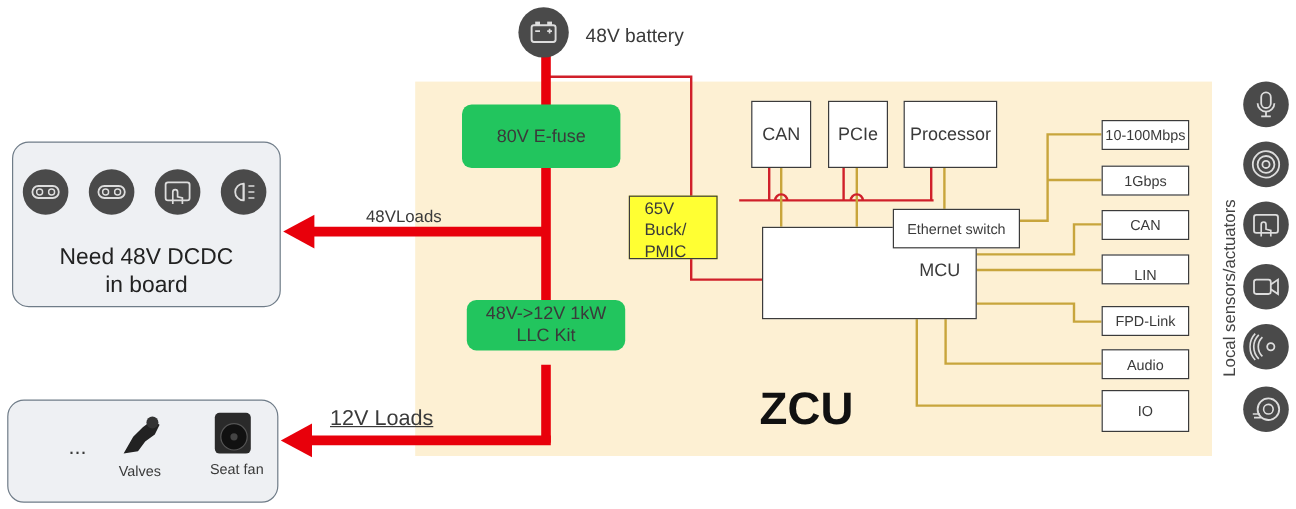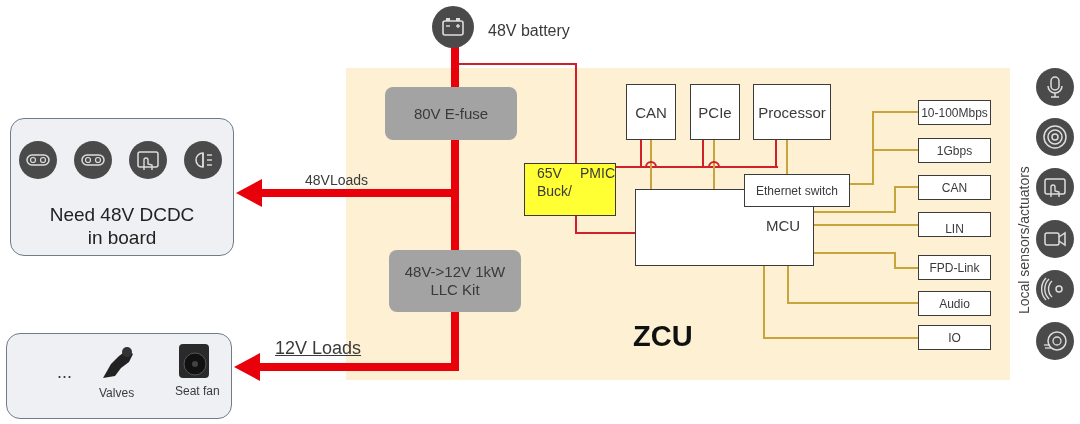--- a/index.html
+++ b/index.html
@@ -3,21 +3,21 @@
   <meta charset="utf-8">
   <style>
     html, body { margin: 0; padding: 0; background: #ffffff; }
     body { width: 1080px; height: 424px; position: relative; overflow: hidden;
            font-family: "Liberation Sans", sans-serif; color: #333; }
     .abs { position: absolute; }
     .zcu-bg { left: 346px; top: 68px; width: 664px; height: 312px; background: #fdf0d3; }
     .txt { position: absolute; white-space: nowrap; color: #3a3a3a; }
     .box { position: absolute; box-sizing: border-box; display: flex; align-items: center;
            justify-content: center; text-align: center; color: #3a3a3a; }
-    .green { background: #a3a3a3; border-radius: 8px; font-size: 15px; line-height: 18px; }
+    .green { background: #22c55e; border-radius: 8px; font-size: 15px; line-height: 18px; }
     .white { background: #ffffff; border: 1.5px solid #3b3b3b; font-size: 15px; }
     .small { font-size: 12px; }
     .yellow { background: #ffff33; border: 1.5px solid #3b3b3b; font-size: 14px; line-height: 18px;
               justify-content: flex-start; padding-left: 12px; text-align: left; }
     .panel { position: absolute; box-sizing: border-box; border: 1.5px solid #6f7c88;
              border-radius: 14px; background: #eef0f3; padding-left: 28px; }
     .icon-circle { position: absolute; width: 38px; height: 38px; border-radius: 50%;
                    background: #4a4a4a; display: flex; align-items: center; justify-content: center; }
     .icon-circle svg { width: 28px; height: 28px; }
     svg.wires { position: absolute; left: 0; top: 0; }
@@ -73,26 +73,26 @@
       <line x1="7" y1="13" x2="11" y2="13" stroke="#ddd" stroke-width="1.4"></line>
       <line x1="17" y1="13" x2="21" y2="13" stroke="#ddd" stroke-width="1.4"></line>
       <line x1="19" y1="11" x2="19" y2="15" stroke="#ddd" stroke-width="1.4"></line>
     </svg>
 </div>
 <span class="txt" style="left:488px;top:22px;font-size:16px;">48V battery</span>
 
 <div class="box green" style="left:385px;top:87px;width:132px;height:53px;">
   <span>80V E-fuse</span>
 </div>
-<div class="box green" style="left:389px;top:250px;width:132px;height:62px;flex-direction:column;">
+<div class="box green" style="left:389px;top:250px;width:132px;height:42px;flex-direction:column;">
   <span>48V-&gt;12V 1kW</span>
   <span>LLC Kit</span>
 </div>
 
-<div class="box yellow" style="left:524px;top:163px;width:92px;height:53px;align-items:flex-start;">
+<div class="box yellow" style="left:524px;top:163px;width:74px;height:53px;flex-direction:column;align-items:flex-start;">
   <span>65V Buck/</span>
   <span>PMIC</span>
 </div>
 
 <div class="box white" style="left:626px;top:84px;width:50px;height:56px;">
   <span>CAN</span>
 </div>
 <div class="box white" style="left:690px;top:84px;width:50px;height:56px;">
   <span>PCIe</span>
 </div>
@@ -118,25 +118,25 @@
   </div>
 <div class="box white small" style="left:918px;top:212px;width:73px;height:25px;align-items:flex-end;">
     <span>LIN</span>
   </div>
 <div class="box white small" style="left:918px;top:255px;width:73px;height:25px;">
     <span>FPD-Link</span>
   </div>
 <div class="box white small" style="left:918px;top:291px;width:73px;height:25px;">
     <span>Audio</span>
   </div>
-<div class="box white small" style="left:918px;top:325px;width:73px;height:25px;">
+<div class="box white small" style="left:918px;top:325px;width:73px;height:35px;">
     <span>IO</span>
   </div>
 
-<span class="txt" style="left:633px;top:320px;font-size:29px;font-weight:bold;color:#111;">ZCU</span>
+<span class="txt" style="left:633px;top:320px;font-size:38px;font-weight:bold;color:#111;">ZCU</span>
 
 <span class="vert-label">Local sensors/actuators</span>
 
 <div class="icon-circle" style="left:1036px;top:68px;">
   <svg viewBox="0 0 28 28">
       <rect x="10" y="4" width="8" height="13" rx="4" fill="none" stroke="#ddd" stroke-width="1.5"></rect>
       <path d="M7,13 a7,7 0 0 0 14,0" fill="none" stroke="#ddd" stroke-width="1.5"></path>
       <line x1="14" y1="20" x2="14" y2="24" stroke="#ddd" stroke-width="1.5"></line>
       <line x1="10" y1="24" x2="18" y2="24" stroke="#ddd" stroke-width="1.5"></line>
     </svg>

